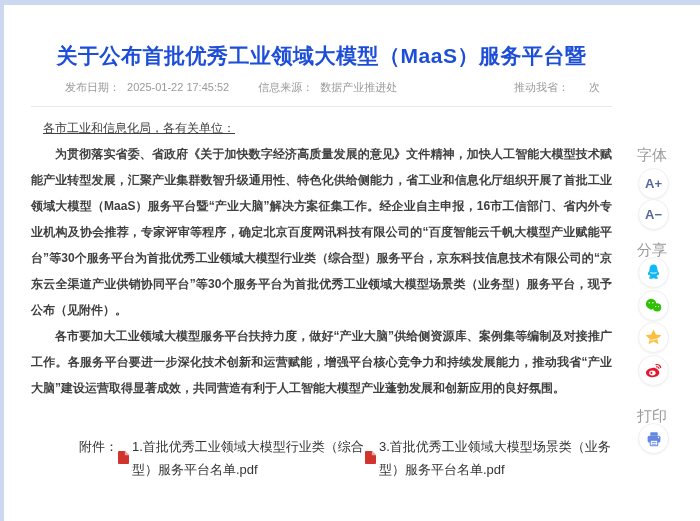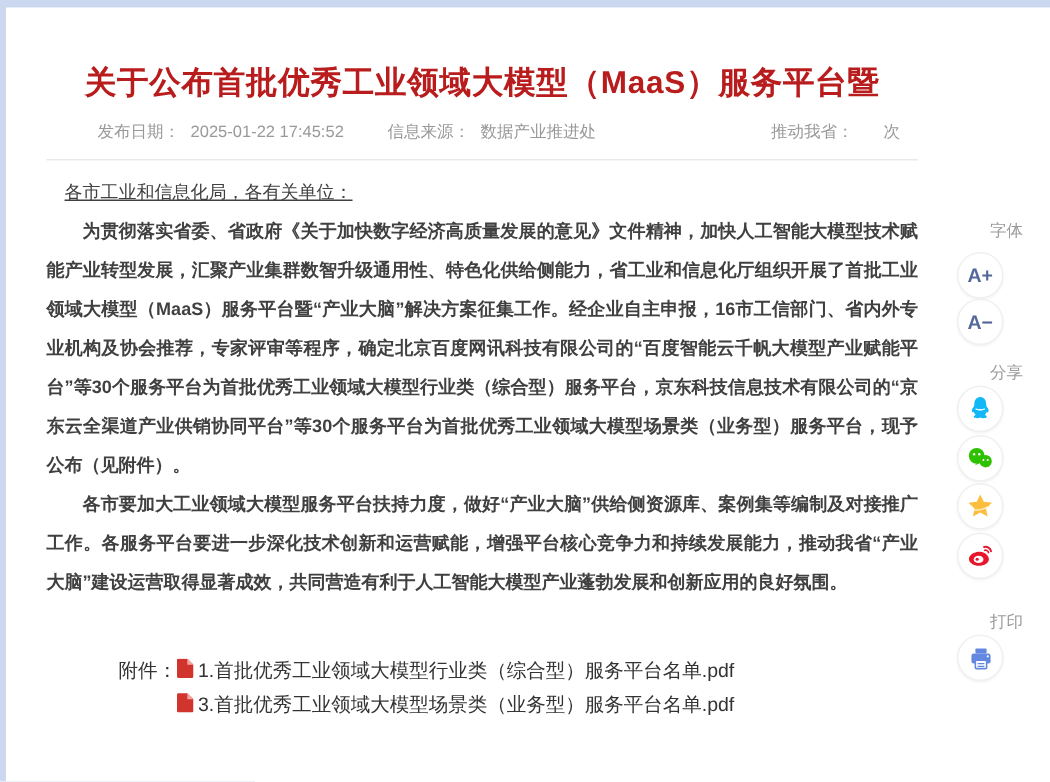--- a/index.html
+++ b/index.html
@@ -2,42 +2,42 @@
 <html><head>
 <meta charset="utf-8">
 <style>
   * { margin:0; padding:0; box-sizing:border-box; }
   html,body { width:700px; height:521px; overflow:hidden; }
   body { background:#ccd8f0; font-family:"Liberation Sans","DejaVu Sans",sans-serif; }
   .card { position:relative; margin:5px 0 0 4px; width:696px; height:516px; background:#ffffff; overflow:hidden; }
 
   .main-col { width:581px; margin-left:27px; }
 
-  h1.title { margin:35px auto 0; text-align:center; font-size:21px; line-height:31px; color:#b91c1c; font-weight:700; letter-spacing:.5px; }
+  h1.title { margin:35px auto 0; text-align:center; font-size:21px; line-height:31px; color:#1d4ed8; font-weight:700; letter-spacing:.5px; }
   h1.title .tl { display:block; }
 
   .meta { display:flex; justify-content:space-between; margin-top:9px; font-size:11px; color:#999; padding:0 12px 0 34px; }
   .meta-left span { margin-right:4px; }
   .meta-gap { margin-left:22px; }
   .views-suffix { margin-left:20px; }
 
   .divider { margin-top:11px; border-bottom:1px solid #e9e9e9; width:100%; }
 
   .body-text { margin-top:8px; font-size:12px; line-height:26px; color:#404040; text-align:justify; }
   .addressee { text-indent:1em;text-decoration:underline; }
   .para { text-indent:2em;font-weight:bold; }
 
   .attachments { margin-top:34px; padding-left:48px; display:flex; font-size:13px; color:#333; }
   .att-label { flex:0 0 auto; line-height:23px; }
-  .att-list { display:flex; flex-direction:column;justify-content:center; }
+  .att-list { display:flex; flex-direction:row;justify-content:center; }
   .att-item { display:flex; align-items:center; line-height:23px; color:#333; text-decoration:none; }
   .att-item .pdf { display:inline-flex; margin-right:3px; position:relative; top:-1px; }
 
   .sidebar { position:absolute; left:633px; top:0; width:46px; height:516px; }
-  .sb-label { position:absolute; left:23px; font-size:11px; color:#9a9a9a; }
+  .sb-label { position:absolute; left:0; font-size:15px; color:#9a9a9a; }
   .sb-circle { position:absolute; left:1px; width:31px; height:31px; border-radius:50%; background:#fff; border:1px solid #f0f0f0; box-shadow:0 1px 2px rgba(0,0,0,.05); display:flex; align-items:center; justify-content:center; cursor:pointer; padding:0; }
   .sb-circle.txt { font-size:13px; font-weight:700; color:#55689b; font-family:"Liberation Sans","DejaVu Sans",sans-serif; }
   .sb-circle svg { display:block; }
 </style>
 </head>
 <body>
 
 <div class="card">
   <div class="main-col">
 

